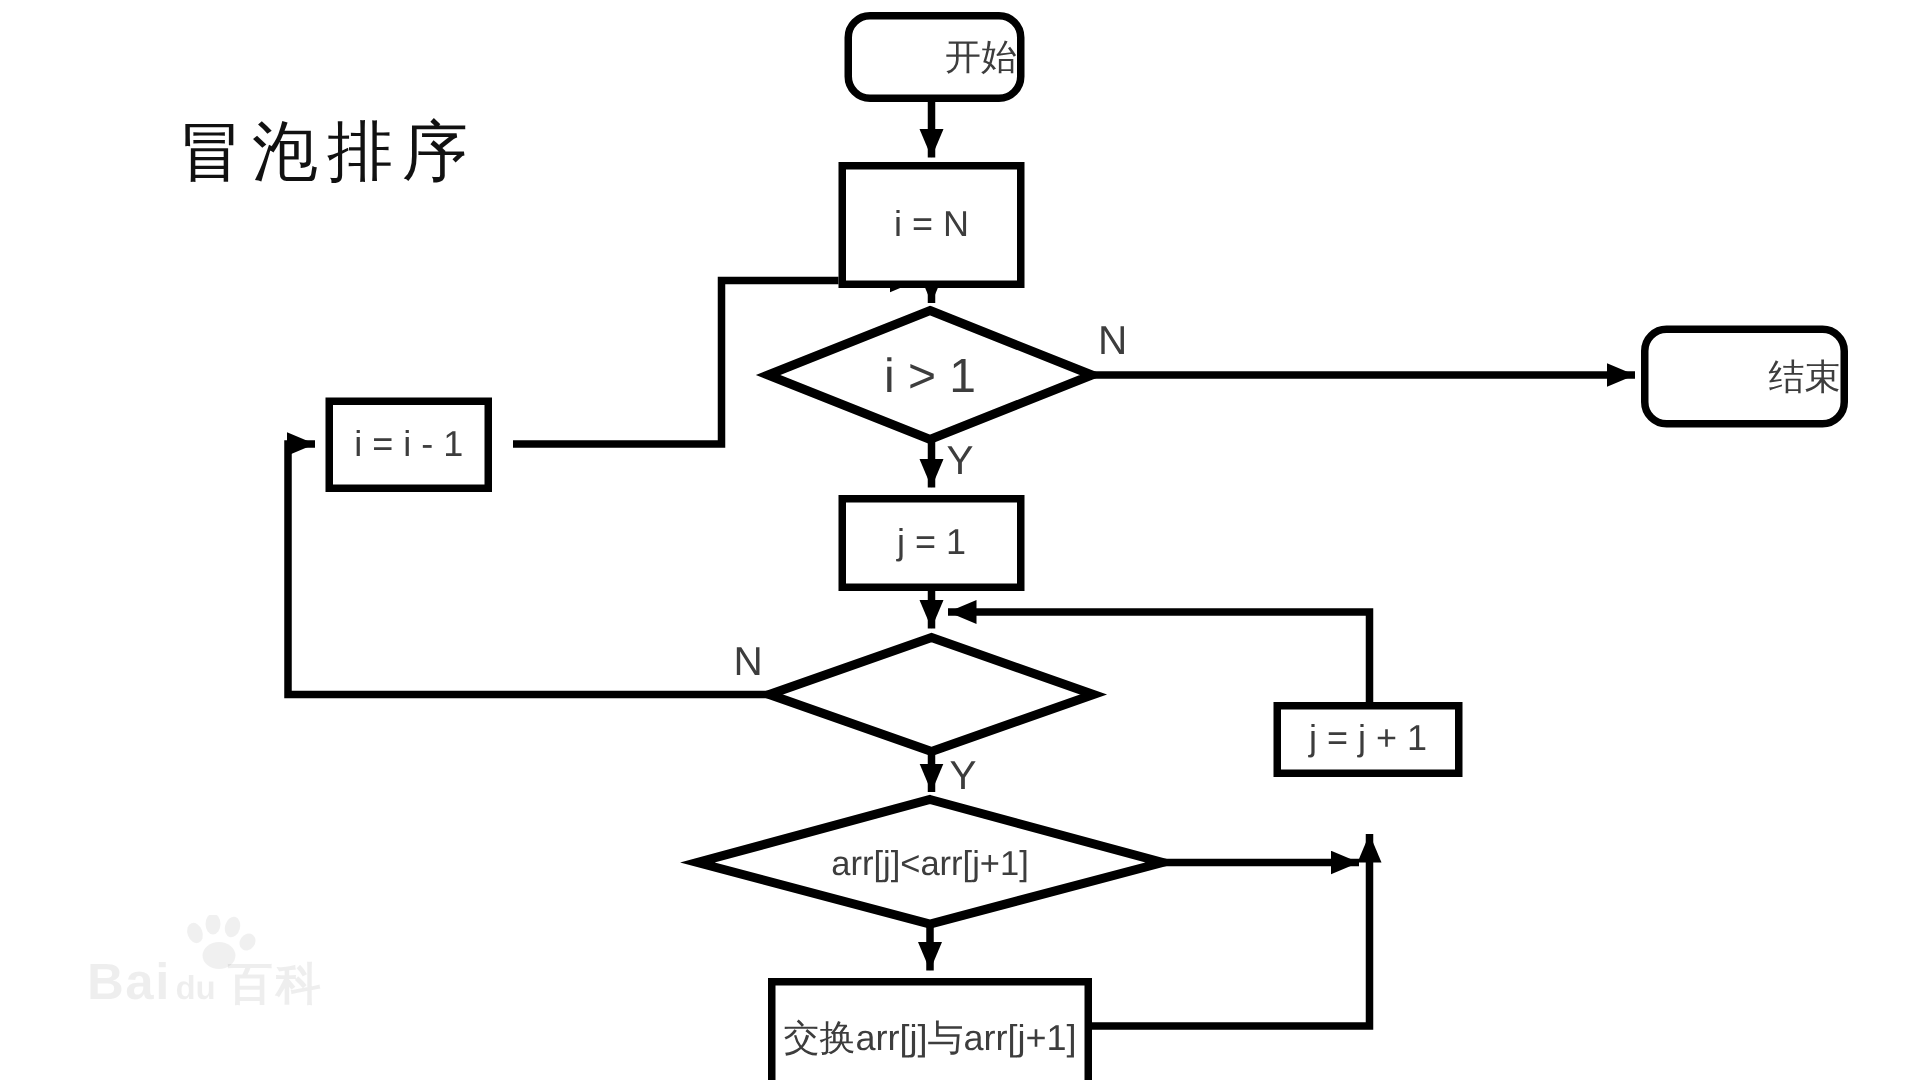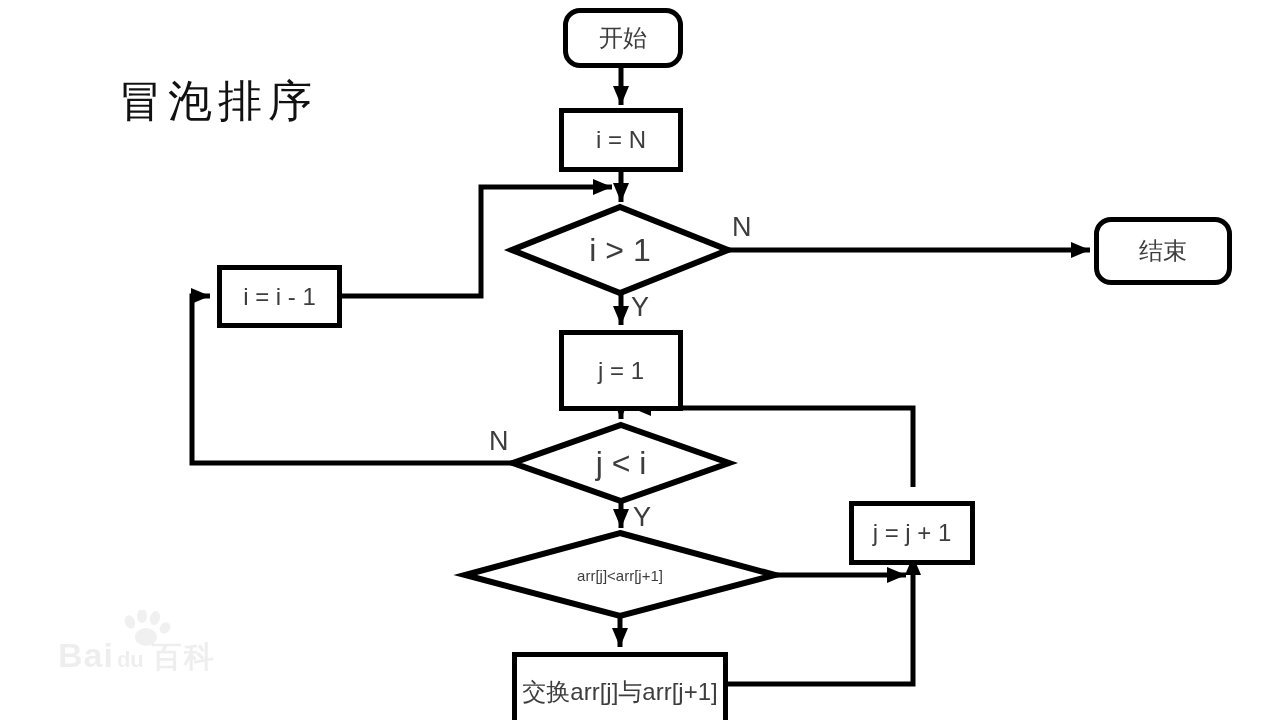--- a/index.html
+++ b/index.html
@@ -37,21 +37,21 @@
     box-sizing: border-box;
     background: #ffffff;
     border: 5px solid #000000;
     display: flex;
     align-items: center;
     justify-content: center;
     color: #3d3d3d;
     font-size: 24px;
     white-space: nowrap;
   }
-  .terminal { border-radius: 17px; }
+  .terminal { border-radius: 17px; justify-content: flex-end; }
   .dlabel {
     position: absolute;
     display: flex;
     align-items: center;
     justify-content: center;
     color: #3d3d3d;
     font-size: 32px;
     white-space: nowrap;
     pointer-events: none;
   }
@@ -109,47 +109,46 @@
     <polygon points="621,425 729,463 621,501 513,463" fill="#ffffff" stroke="#000000" stroke-width="6"></polygon>
     <polygon points="620,533 775,575 620,616 465,575" fill="#ffffff" stroke="#000000" stroke-width="6"></polygon>
   </svg>
 
   <h1 class="page-title">冒泡排序</h1>
 
   <div class="node terminal" style="left:563px;top:8px;width:120px;height:60px">
     <span>开始</span>
   </div>
 
-  <div class="node" style="left:559px;top:108px;width:124px;height:64px">
+  <div class="node" style="left:559px;top:108px;width:124px;height:84px">
     <span>i = N</span>
   </div>
 
   <div class="node terminal" style="left:1094px;top:217px;width:138px;height:68px">
     <span>结束</span>
   </div>
 
-  <div class="node" style="left:217px;top:265px;width:125px;height:63px">
+  <div class="node" style="left:217px;top:265px;width:111px;height:63px">
     <span>i = i - 1</span>
   </div>
 
-  <div class="node" style="left:559px;top:330px;width:124px;height:81px">
+  <div class="node" style="left:559px;top:330px;width:124px;height:64px">
     <span>j = 1</span>
   </div>
 
-  <div class="node" style="left:849px;top:501px;width:126px;height:64px">
+  <div class="node" style="left:849px;top:468px;width:126px;height:50px">
     <span>j = j + 1</span>
   </div>
 
   <div class="node" style="left:512px;top:652px;width:216px;height:80px;font-size:24px">
     <span>交换arr[j]与arr[j+1]</span>
   </div>
 
   <div class="dlabel" style="left:540px;top:236px;width:160px;height:28px">i &gt; 1</div>
-  <div class="dlabel" style="left:541px;top:449px;width:160px;height:28px">j &lt; i</div>
-  <div class="dlabel" style="left:540px;top:561px;width:160px;height:28px;font-size:15px">arr[j]&lt;arr[j+1]</div>
+  <div class="dlabel" style="left:540px;top:561px;width:160px;height:28px;font-size:23px">arr[j]&lt;arr[j+1]</div>
 
   <div class="blabel" style="left:732px;top:212px">N</div>
   <div class="blabel" style="left:631px;top:292px">Y</div>
   <div class="blabel" style="left:489px;top:426px">N</div>
   <div class="blabel" style="left:633px;top:502px">Y</div>
 
   <div class="watermark">
     <svg class="wm-paw" width="52" height="40" viewBox="0 0 52 40" xmlns="http://www.w3.org/2000/svg">
       <g fill="rgba(0,0,0,0.06)">
         <ellipse cx="10" cy="12" rx="5" ry="7" transform="rotate(-20 10 12)"></ellipse>

